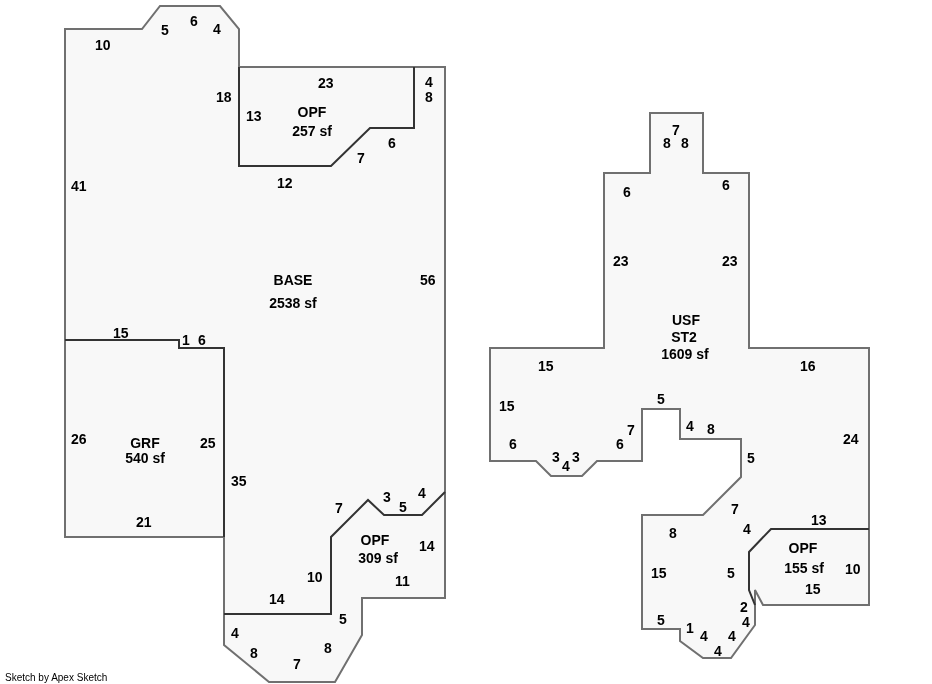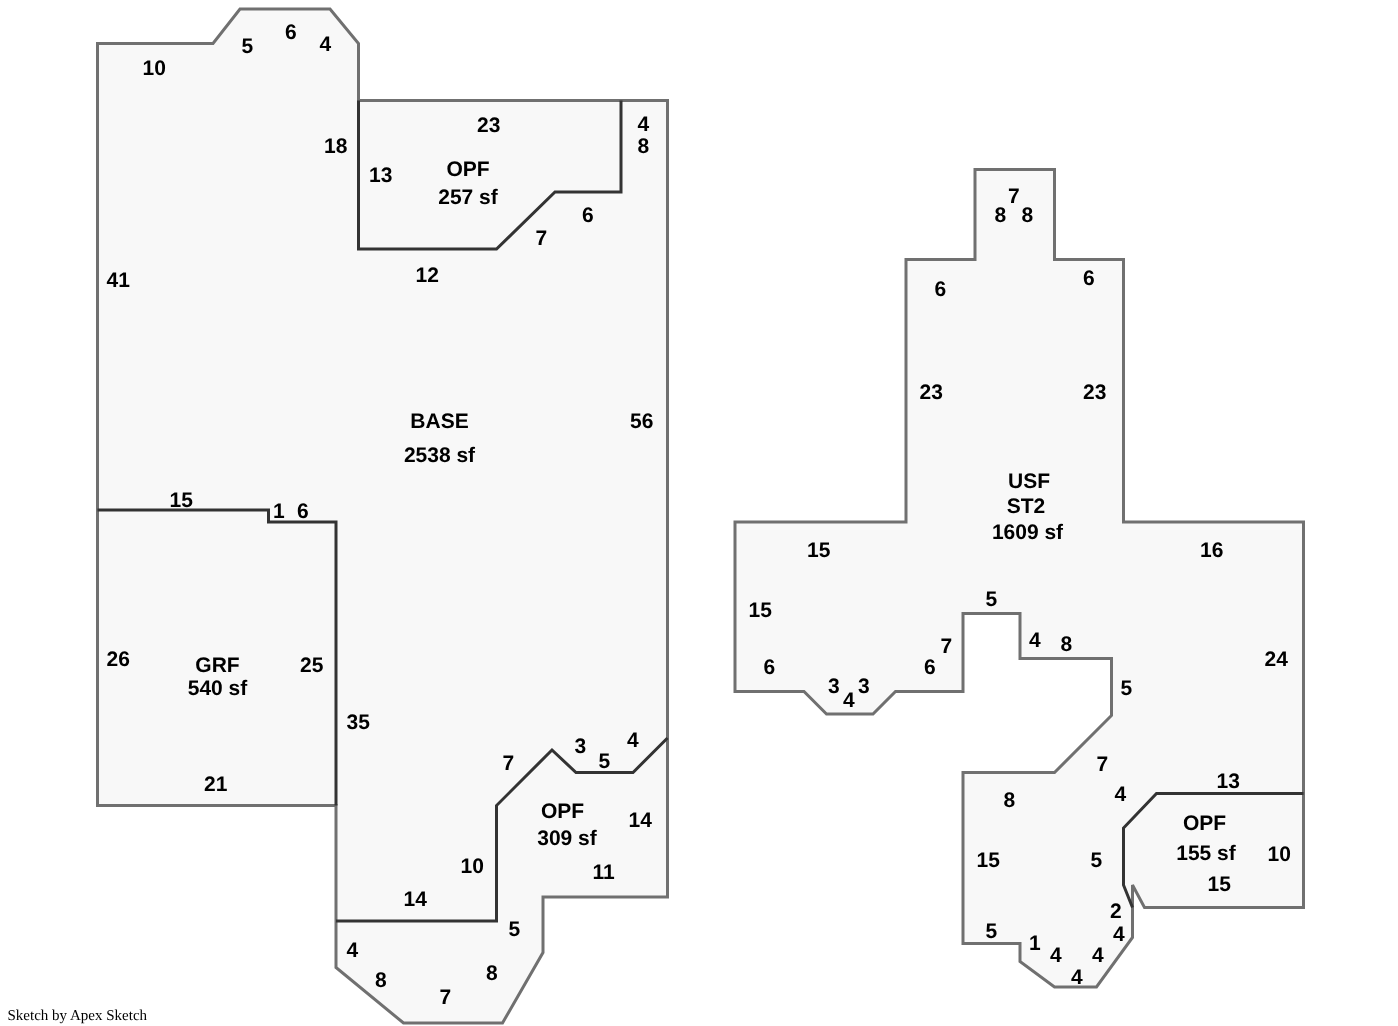--- a/index.html
+++ b/index.html
@@ -2,21 +2,21 @@
 <html><head>
   <meta charset="utf-8">
   <style>
     html, body { margin: 0; padding: 0; background: #ffffff; }
     body { width: 932px; height: 684px; position: relative; overflow: hidden; }
     svg#sketch { position: absolute; left: 0; top: 0; }
     .area-fill { fill: #f8f8f8; stroke: #707070; stroke-width: 2; }
     .sub-line { fill: none; stroke: #333333; stroke-width: 2; }
     .dim { font-family: "Liberation Sans", sans-serif; font-size: 14px; font-weight: bold; fill: #000000; }
     .area-label { font-family: "Liberation Sans", sans-serif; font-size: 14px; font-weight: bold; fill: #000000; text-anchor: middle; }
-    .footer { position: absolute; left: 5px; top: 672px; font-family: Liberation Serif, serif; font-size: 10px; color: #000; }
+    .footer { position: absolute; left: 5px; top: 672px; font-family: Liberation Sans, sans-serif; font-size: 10px; color: #000; }
   </style>
 </head>
 <body>
 
 <svg id="sketch" width="932" height="684" viewBox="0 0 932 684">
 
   <polygon class="area-fill" points="65,29 142,29 160,6 220,6 239,29 239,67 445,67 445,598 362,598 362,635 335,682 269,682 224,645 224,537 65,537"></polygon>
 
   <polyline class="sub-line" points="239,67 239,166 331,166 370,128 414,128 414,67"></polyline>
 

